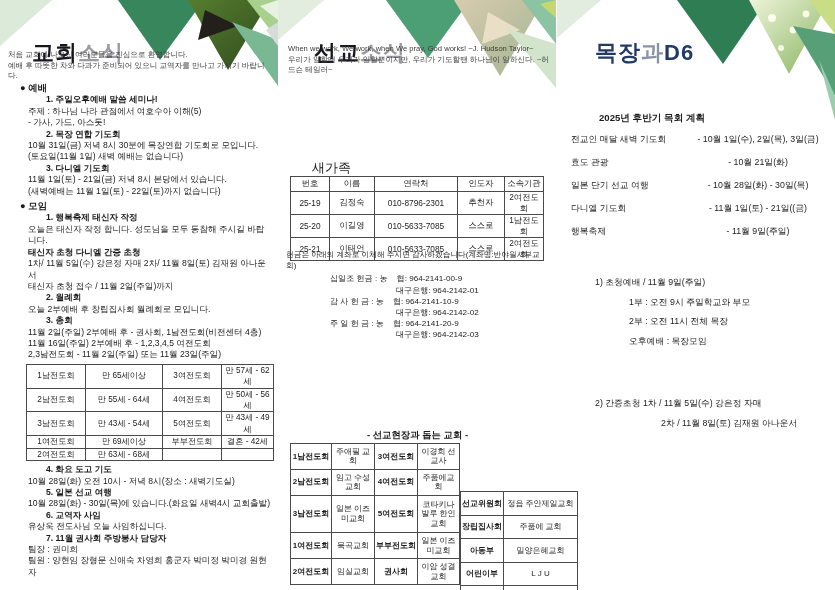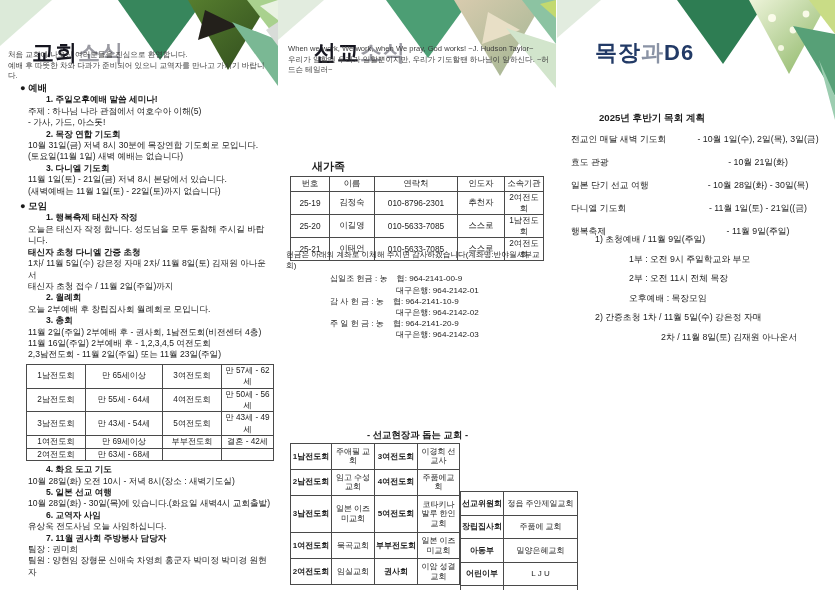--- a/index.html
+++ b/index.html
@@ -40,24 +40,24 @@
   .off-intro{font-size:7.7px;margin-bottom:2px;}
   .off-main{padding-left:44px;white-space:pre;}
   .off-sub{padding-left:110px;white-space:pre;}
   
   .d6-h{position:absolute;left:42px;top:112px;font-size:9.6px;font-weight:bold;}
   .d6-plan{position:absolute;left:14px;top:134px;width:256px;font-size:8.8px;}
   .plan-row{display:flex;height:23px;}
   .plan-name{width:118px;}
   .plan-date{flex:1;text-align:center;}
   .d6-sub{position:absolute;left:14px;top:230px;width:256px;font-size:8.8px;line-height:19.6px;}
-  .sa{padding-left:24px;}.sb{padding-left:58px;}.sd{padding-left:90px;}
+  .sa{padding-left:24px;margin-top:43px;}.sb{padding-left:58px;}.sd{padding-left:90px;}
   .mt-title{position:absolute;left:0;top:429px;width:100%;text-align:center;font-weight:bold;font-size:9.4px;}
   .mt-wrap{position:absolute;left:12px;top:443px;display:flex;}
-  .nf-h{position:absolute;left:34px;top:159px;font-weight:bold;font-size:11px;}
+  .nf-h{position:absolute;left:34px;top:159px;font-weight:normal;font-size:13px;}
 </style>
 </head>
 <body>
 
 <div class="page">
 
   <div class="panel panel-church">
     <svg class="header-art" viewBox="0 0 278 130">
       <defs>
         <linearGradient id="ph1" x1="0" y1="0" x2="1" y2="1">

